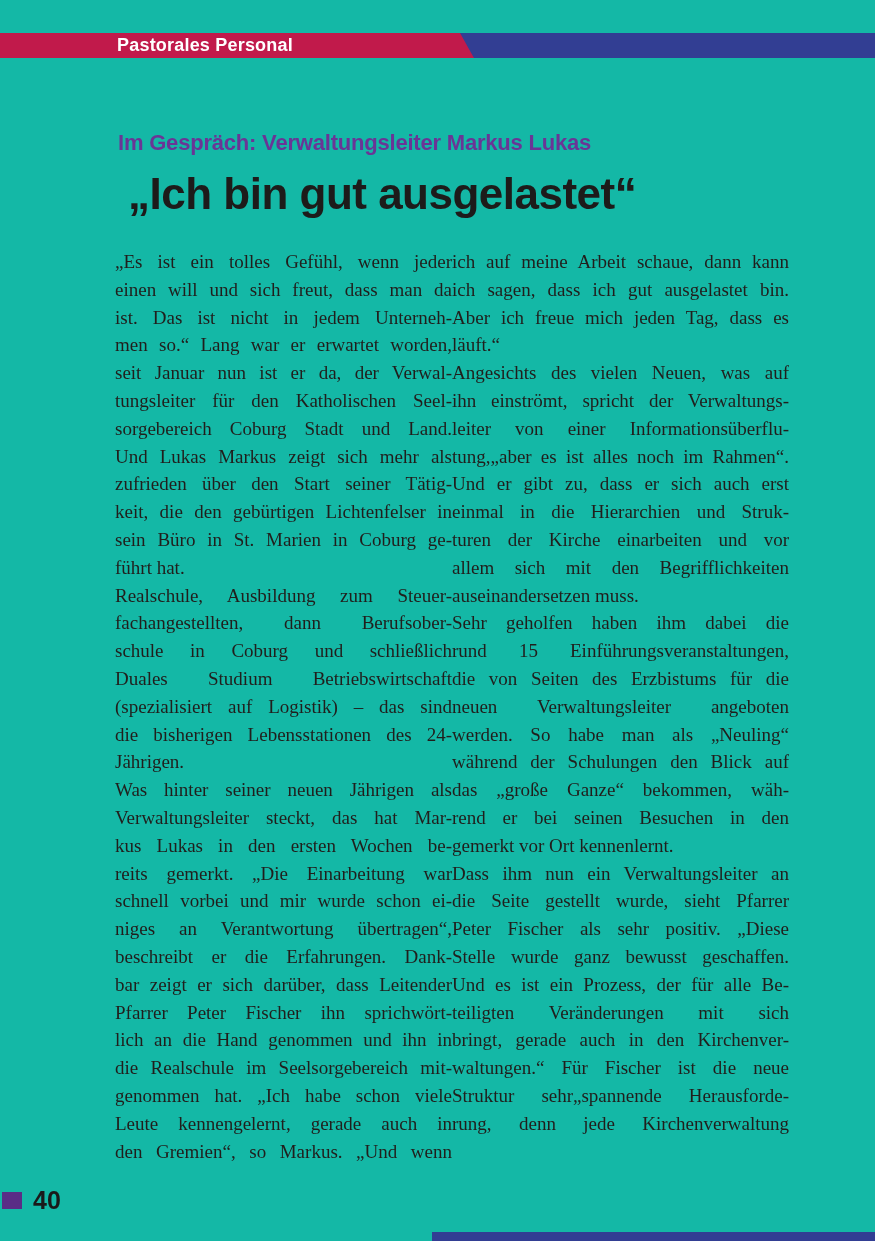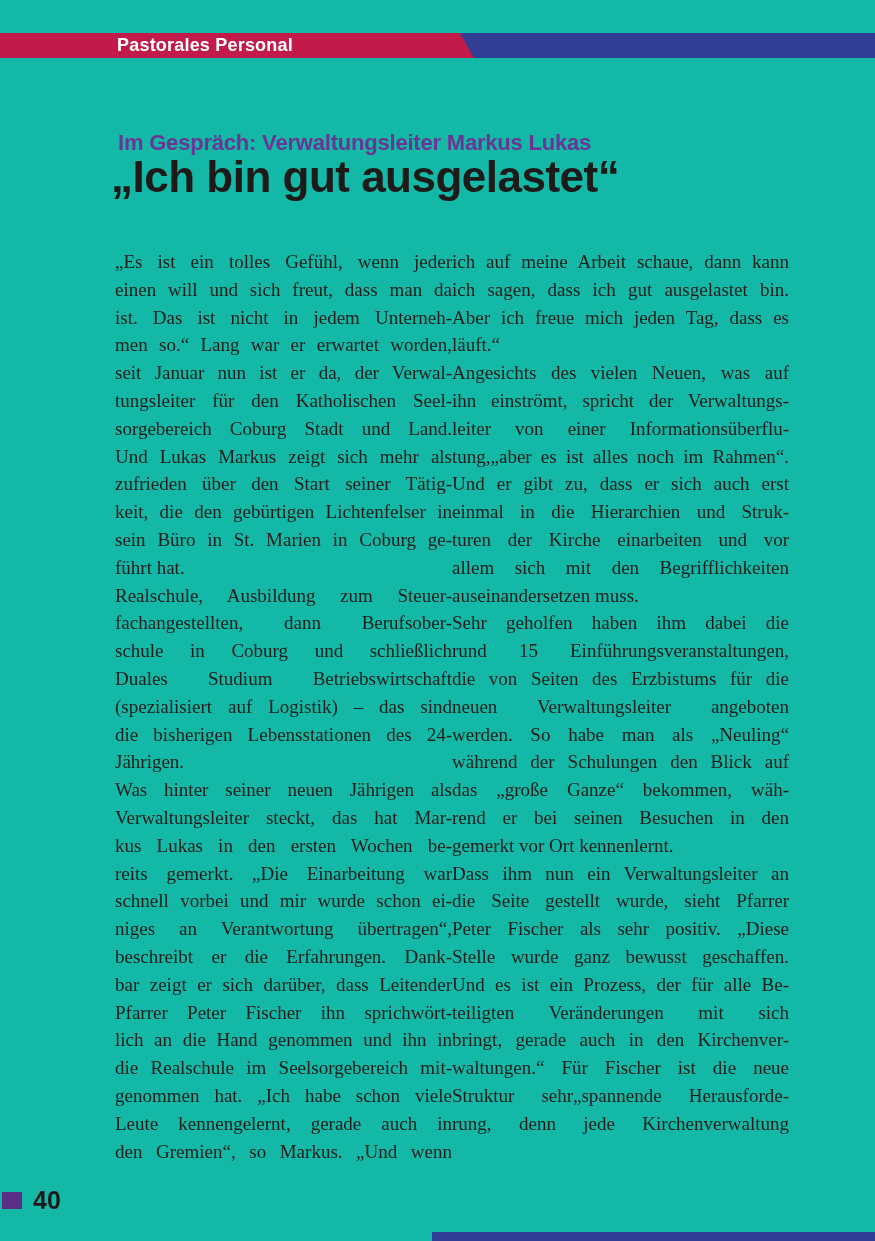--- a/index.html
+++ b/index.html
@@ -32,21 +32,21 @@
   
   .kicker {
     position:absolute; left:102px; top:110px;
     margin:16px;
     font-size:22px; line-height:34px; font-weight:bold;
     letter-spacing:-0.2px;
     white-space:nowrap;
   }
   .title {
     position:absolute; left:111px; top:148px;
-    margin:0;
+    margin:17px;
     color:#1d1b1a;
     font-size:44px; line-height:58px; font-weight:bold;
     letter-spacing:-0.5px;
     white-space:nowrap;
   }
 
   
   .columns {
     position:absolute; left:115px; top:248px;
     width:690px;

